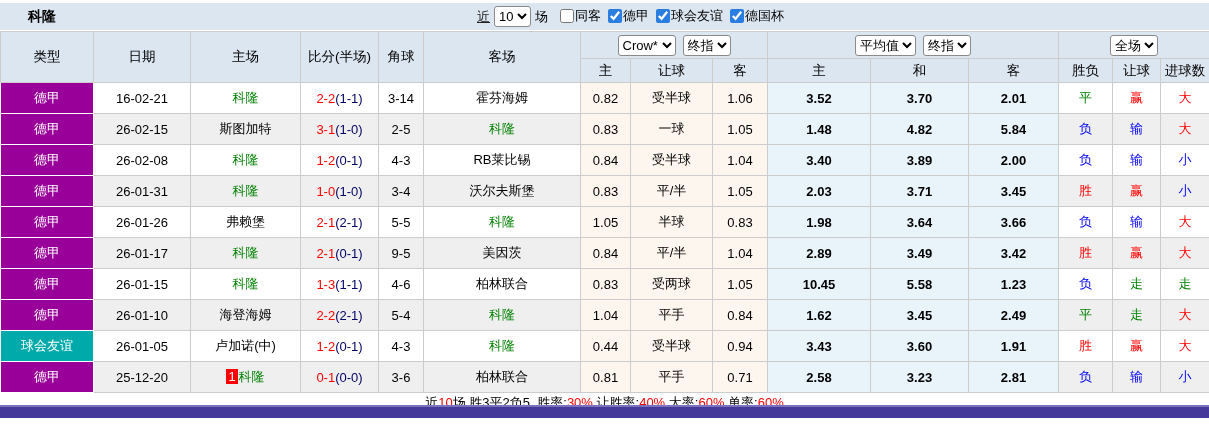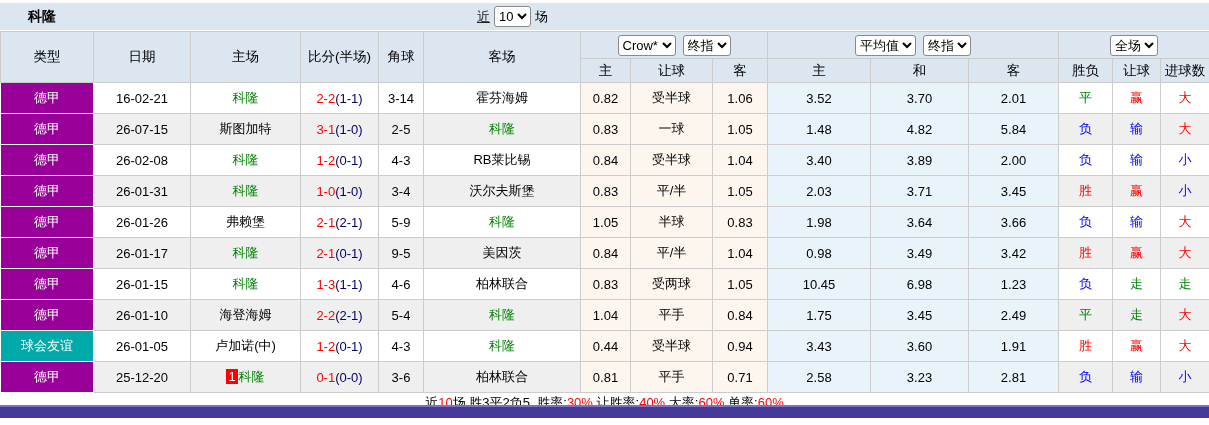--- a/index.html
+++ b/index.html
@@ -20,21 +20,21 @@
   table{border-collapse:collapse;table-layout:fixed;width:1209px;font-size:13px;margin-top:1px;}
   th,td{border:1px solid #ccc;text-align:center;padding:0;overflow:hidden;white-space:nowrap;}
   thead th{background:var(--header_bg);font-weight:normal;color:#000;font-size:13.5px;}
   thead tr.selrow th{height:26px;}
   thead tr.subrow th{height:23px;}
   .selwrap{display:flex;justify-content:center;align-items:center;gap:7px;}
   tbody td{height:30px;background:#fff;color:#000;}
   td.type{color:#fff;border:1px solid #fff;}
   tbody tr:nth-child(even) td.plain{background:var(--stripe);}
   td.cream{background:var(--cream);}
-  td.lblue{background:var(--light_blue);}
+  td.lblue{background:var(--light_blue);font-weight:bold;}
   .focus{color:var(--green);}
   .ft{color:var(--red);}
   .ht{color:var(--half_navy);}
   .badge{background:var(--red);color:#fff;padding:0 2px;margin-right:1px;}
 
   
   .summary{height:17px;line-height:17px;text-align:center;font-size:13px;margin-top:1px;}
   .grayline{border-top:1px solid #a9a9a9;margin-top:1px;}
   .purple-bar{position:absolute;left:0;right:0;bottom:0;height:11px;background:var(--bar_purple);border-top:2px solid #7a72c0;}
 </style>
@@ -44,20 +44,33 @@
 <div class="page">
 
   <div class="title-bar">
     <span class="title">科隆</span>
     <div class="filters">
       <span class="near">近</span>
       <select>
         <option>10</option>
       </select>
       <span class="suffix">场</span>
+      <span><label class="cb">
+            <input type="checkbox" style="">
+            <span>同客</span>
+          </label><label class="cb">
+            <input type="checkbox" checked="" style="">
+            <span>德甲</span>
+          </label><label class="cb">
+            <input type="checkbox" checked="" style="">
+            <span>球会友谊</span>
+          </label><label class="cb">
+            <input type="checkbox" checked="" style="">
+            <span>德国杯</span>
+          </label></span>
     </div>
   </div>
 
   <table>
     <colgroup>
       <col style="width:93px">
         <col style="width:97px">
         <col style="width:110px">
         <col style="width:78px">
         <col style="width:45px">
@@ -123,21 +136,21 @@
           <td class="cream">1.06</td>
           <td class="lblue">3.52</td>
           <td class="lblue">3.70</td>
           <td class="lblue">2.01</td>
           <td class="plain out" style="color: rgb(0, 128, 0);">平</td>
           <td class="plain out" style="color: rgb(255, 0, 0);">赢</td>
           <td class="plain out" style="color: rgb(255, 0, 0);">大</td>
         </tr>
         <tr>
           <td class="type" style="background: rgb(153, 0, 153);">德甲</td>
-          <td class="date plain">26-07-15</td>
+          <td class="date plain">26-02-15</td>
           <td class="team plain"><span>斯图加特</span></td>
           <td class="score plain"><span class="ft">3-1</span><span class="ht">(1-0)</span></td>
           <td class="corner plain">2-5</td>
           <td class="team plain"><span class="focus">科隆</span></td>
           <td class="cream">0.83</td>
           <td class="cream">一球</td>
           <td class="cream">1.05</td>
           <td class="lblue">1.48</td>
           <td class="lblue">4.82</td>
           <td class="lblue">5.84</td>
@@ -177,21 +190,21 @@
           <td class="lblue">3.45</td>
           <td class="plain out" style="color: rgb(255, 0, 0);">胜</td>
           <td class="plain out" style="color: rgb(255, 0, 0);">赢</td>
           <td class="plain out" style="color: rgb(0, 0, 255);">小</td>
         </tr>
         <tr>
           <td class="type" style="background: rgb(153, 0, 153);">德甲</td>
           <td class="date plain">26-01-26</td>
           <td class="team plain"><span>弗赖堡</span></td>
           <td class="score plain"><span class="ft">2-1</span><span class="ht">(2-1)</span></td>
-          <td class="corner plain">5-9</td>
+          <td class="corner plain">5-5</td>
           <td class="team plain"><span class="focus">科隆</span></td>
           <td class="cream">1.05</td>
           <td class="cream">半球</td>
           <td class="cream">0.83</td>
           <td class="lblue">1.98</td>
           <td class="lblue">3.64</td>
           <td class="lblue">3.66</td>
           <td class="plain out" style="color: rgb(0, 0, 255);">负</td>
           <td class="plain out" style="color: rgb(0, 0, 255);">输</td>
           <td class="plain out" style="color: rgb(255, 0, 0);">大</td>
@@ -199,55 +212,55 @@
         <tr>
           <td class="type" style="background: rgb(153, 0, 153);">德甲</td>
           <td class="date plain">26-01-17</td>
           <td class="team plain"><span class="focus">科隆</span></td>
           <td class="score plain"><span class="ft">2-1</span><span class="ht">(0-1)</span></td>
           <td class="corner plain">9-5</td>
           <td class="team plain"><span>美因茨</span></td>
           <td class="cream">0.84</td>
           <td class="cream">平/半</td>
           <td class="cream">1.04</td>
-          <td class="lblue">0.98</td>
+          <td class="lblue">2.89</td>
           <td class="lblue">3.49</td>
           <td class="lblue">3.42</td>
           <td class="plain out" style="color: rgb(255, 0, 0);">胜</td>
           <td class="plain out" style="color: rgb(255, 0, 0);">赢</td>
           <td class="plain out" style="color: rgb(255, 0, 0);">大</td>
         </tr>
         <tr>
           <td class="type" style="background: rgb(153, 0, 153);">德甲</td>
           <td class="date plain">26-01-15</td>
           <td class="team plain"><span class="focus">科隆</span></td>
           <td class="score plain"><span class="ft">1-3</span><span class="ht">(1-1)</span></td>
           <td class="corner plain">4-6</td>
           <td class="team plain"><span>柏林联合</span></td>
           <td class="cream">0.83</td>
           <td class="cream">受两球</td>
           <td class="cream">1.05</td>
           <td class="lblue">10.45</td>
-          <td class="lblue">6.98</td>
+          <td class="lblue">5.58</td>
           <td class="lblue">1.23</td>
           <td class="plain out" style="color: rgb(0, 0, 255);">负</td>
           <td class="plain out" style="color: rgb(0, 128, 0);">走</td>
           <td class="plain out" style="color: rgb(0, 128, 0);">走</td>
         </tr>
         <tr>
           <td class="type" style="background: rgb(153, 0, 153);">德甲</td>
           <td class="date plain">26-01-10</td>
           <td class="team plain"><span>海登海姆</span></td>
           <td class="score plain"><span class="ft">2-2</span><span class="ht">(2-1)</span></td>
           <td class="corner plain">5-4</td>
           <td class="team plain"><span class="focus">科隆</span></td>
           <td class="cream">1.04</td>
           <td class="cream">平手</td>
           <td class="cream">0.84</td>
-          <td class="lblue">1.75</td>
+          <td class="lblue">1.62</td>
           <td class="lblue">3.45</td>
           <td class="lblue">2.49</td>
           <td class="plain out" style="color: rgb(0, 128, 0);">平</td>
           <td class="plain out" style="color: rgb(0, 128, 0);">走</td>
           <td class="plain out" style="color: rgb(255, 0, 0);">大</td>
         </tr>
         <tr>
           <td class="type" style="background: rgb(0, 170, 170);">球会友谊</td>
           <td class="date plain">26-01-05</td>
           <td class="team plain"><span>卢加诺(中)</span></td>

